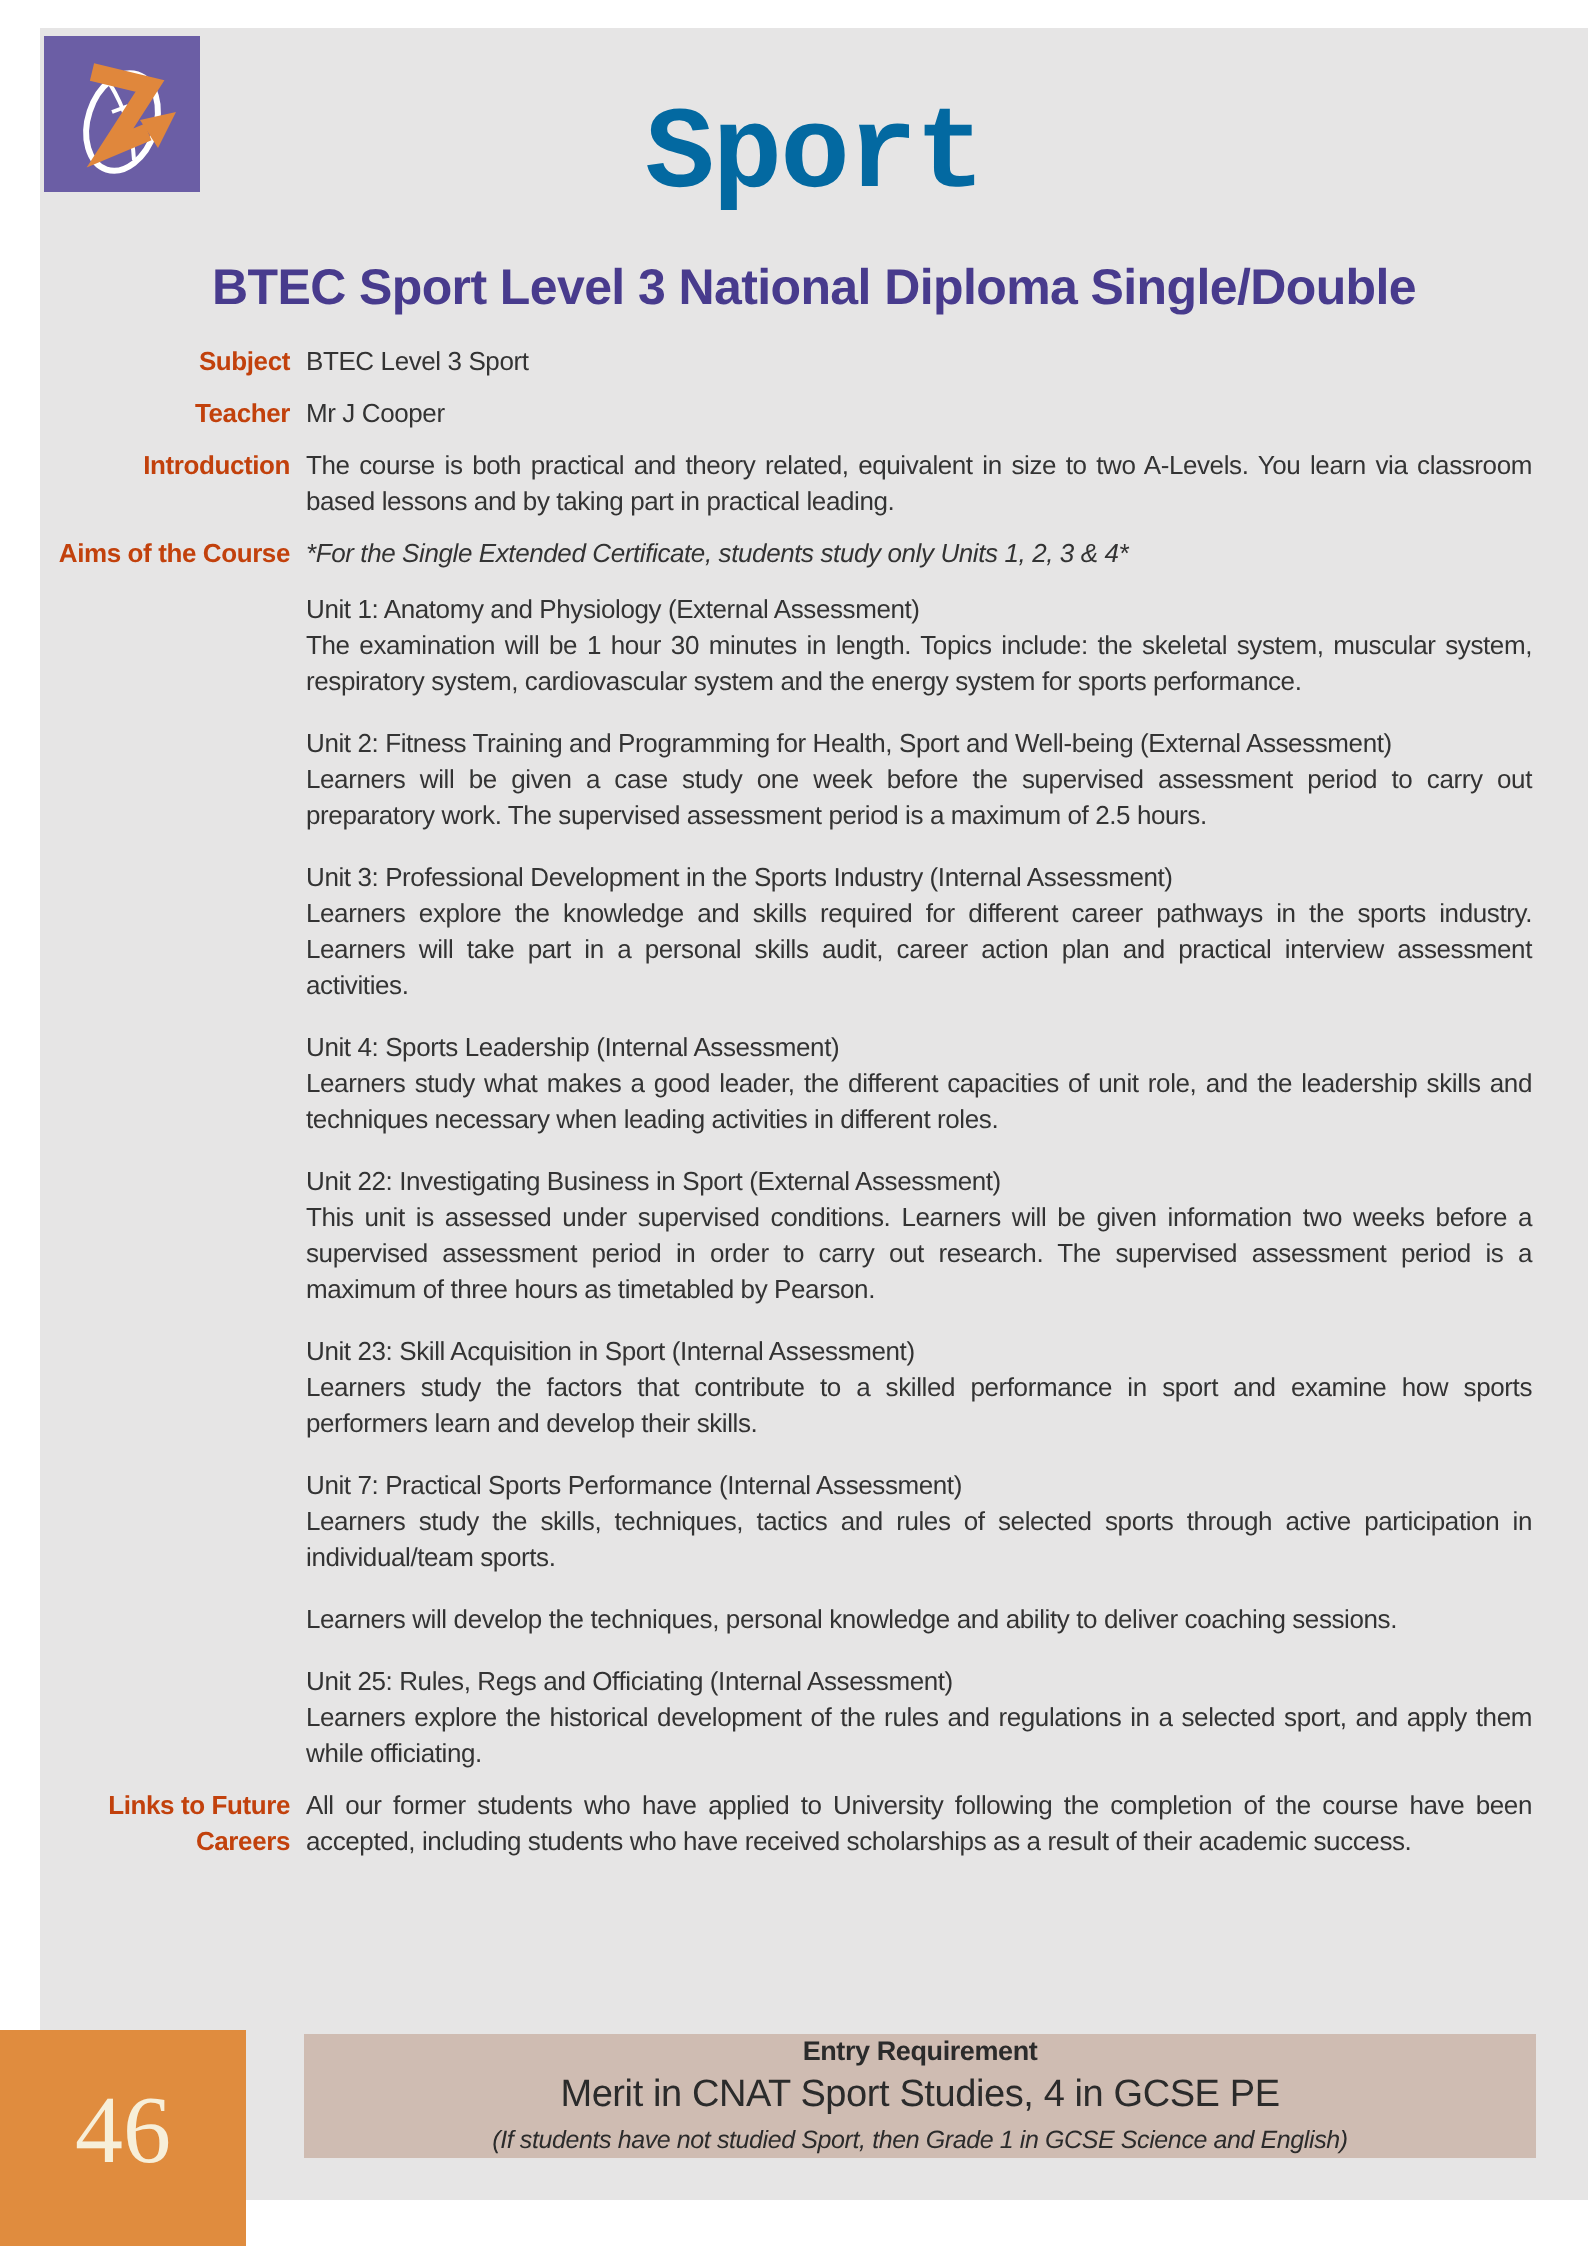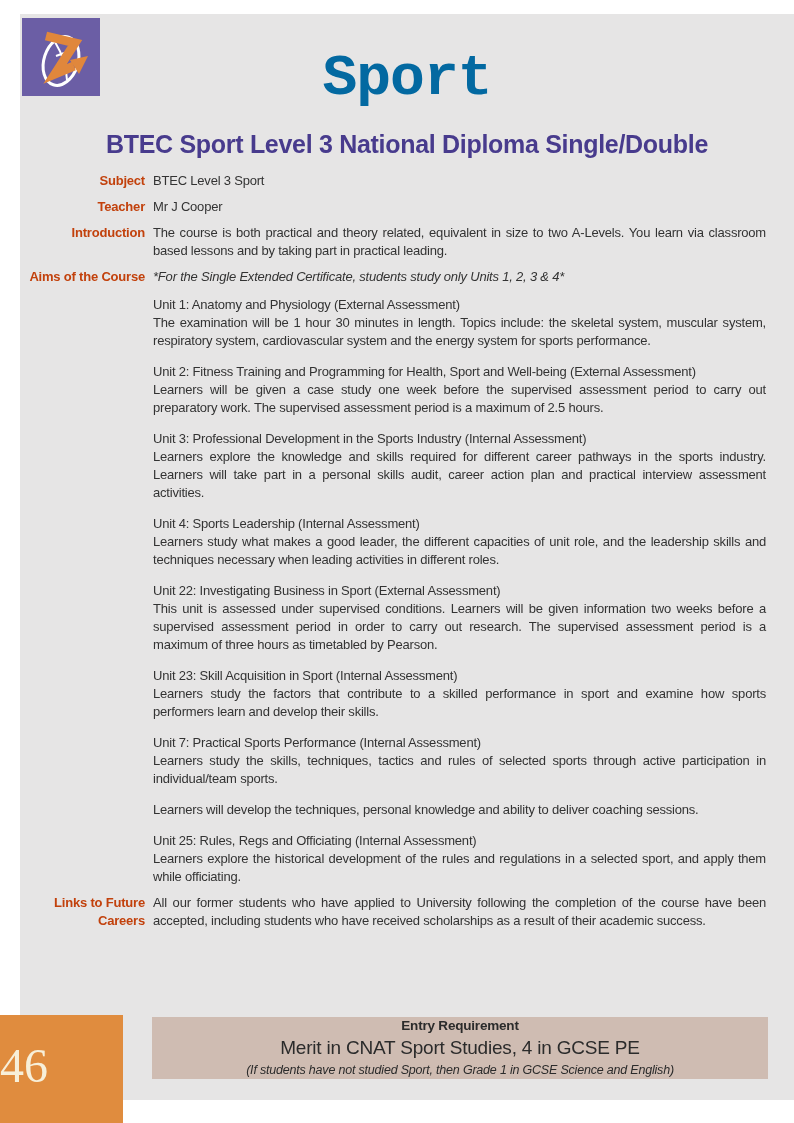--- a/index.html
+++ b/index.html
@@ -36,21 +36,21 @@
   .entry-box{
     position:absolute;left:132px;top:1003px;width:616px;height:62px;
     background:#cfbcb2;display:flex;flex-direction:column;justify-content:space-between;
     text-align:center;color:#2b2b2b;line-height:18px;letter-spacing:-0.2px;
   }
   .entry-title{font-weight:bold;font-size:13.5px;}
   .entry-req{font-size:19px;}
   .entry-note{font-style:italic;font-size:12.5px;}
   .page-number-box{
     position:absolute;left:0;top:1015px;width:123px;height:108px;
-    background:#e08c3e;z-index:3;display:flex;align-items:center;
+    background:#e08c3e;z-index:3;display:flex;align-items:center;justify-content:center;
   }
   .page-number{
     font-family:"Liberation Serif",serif;font-size:48px;color:#f7efd9;
     margin-top:-8px;
   }
 </style>
 </head>
 <body>
 
 <div class="page">

